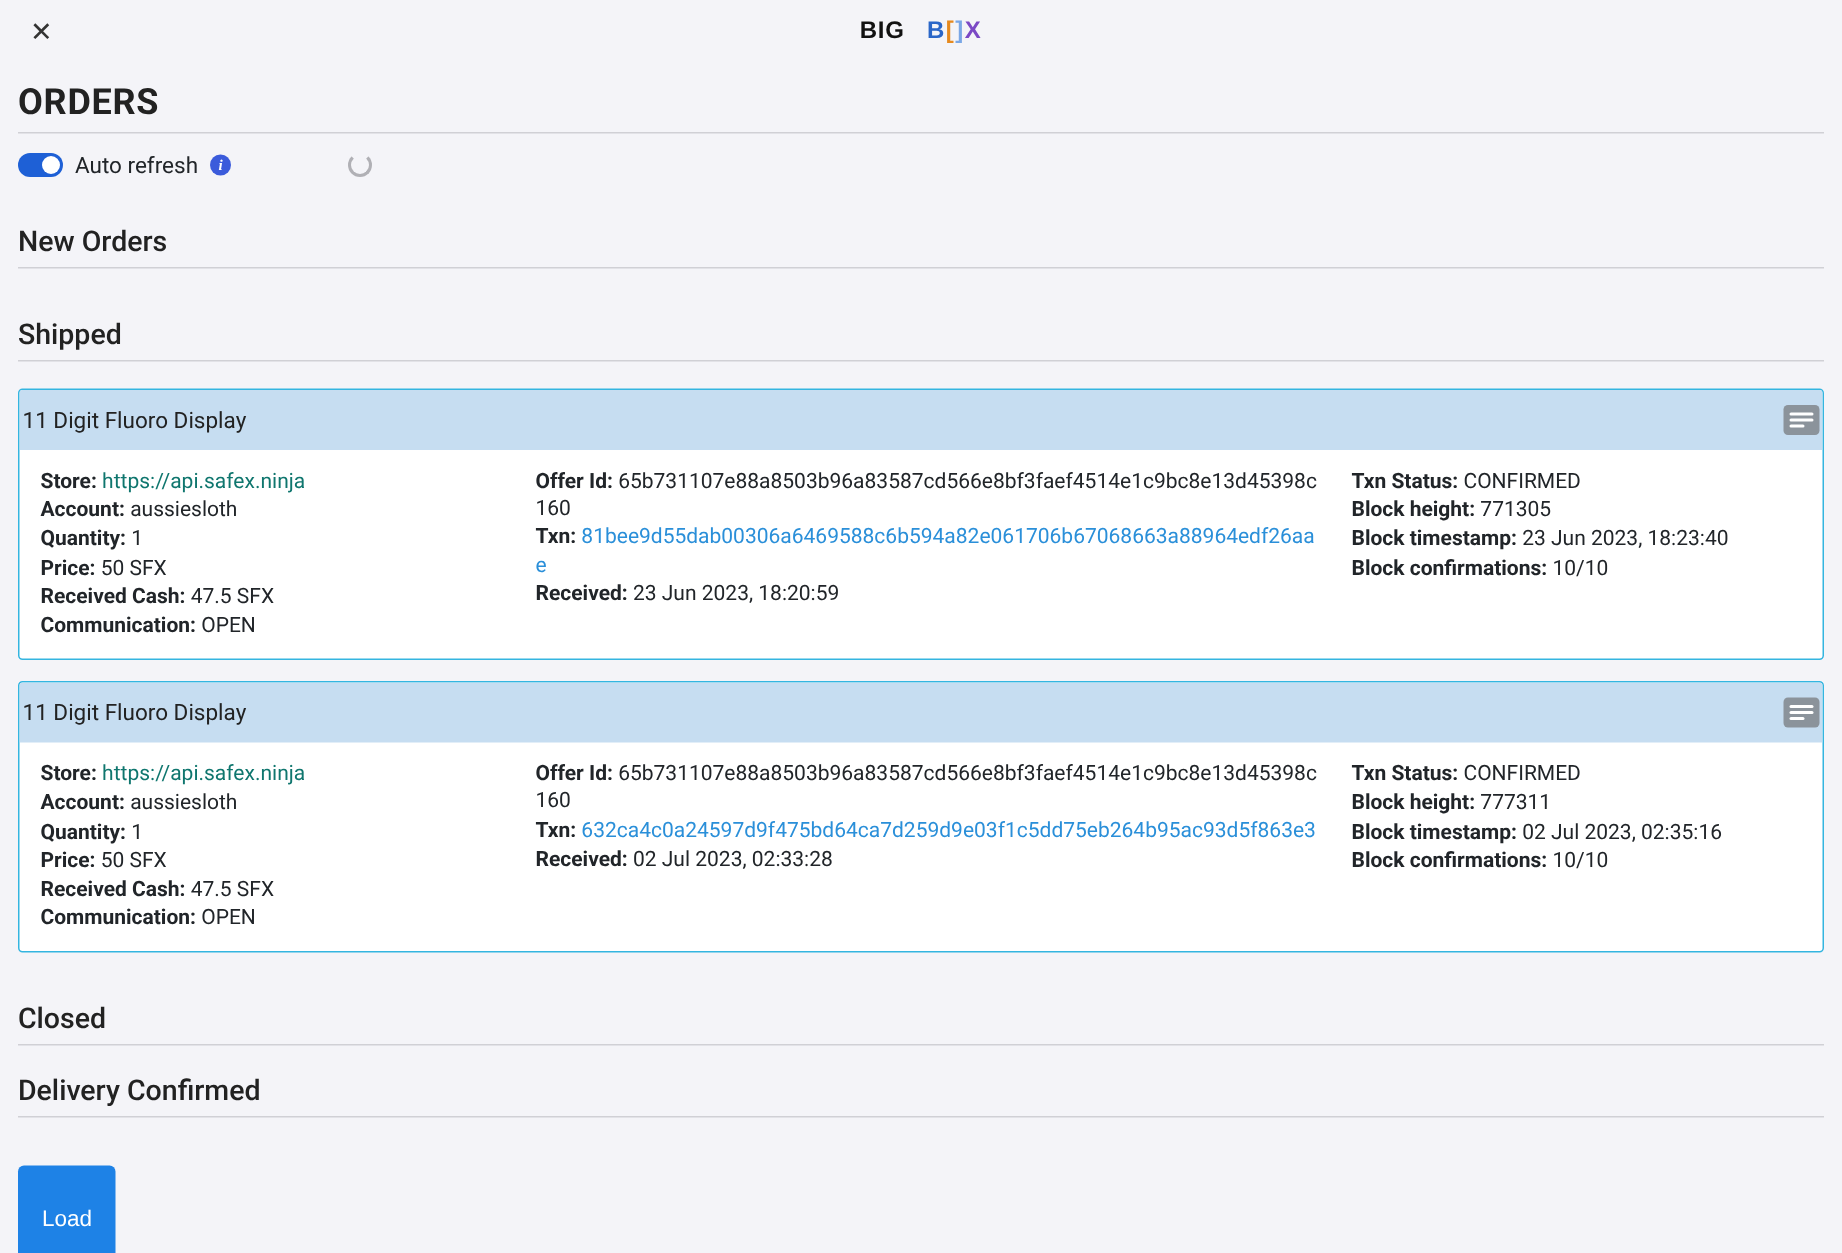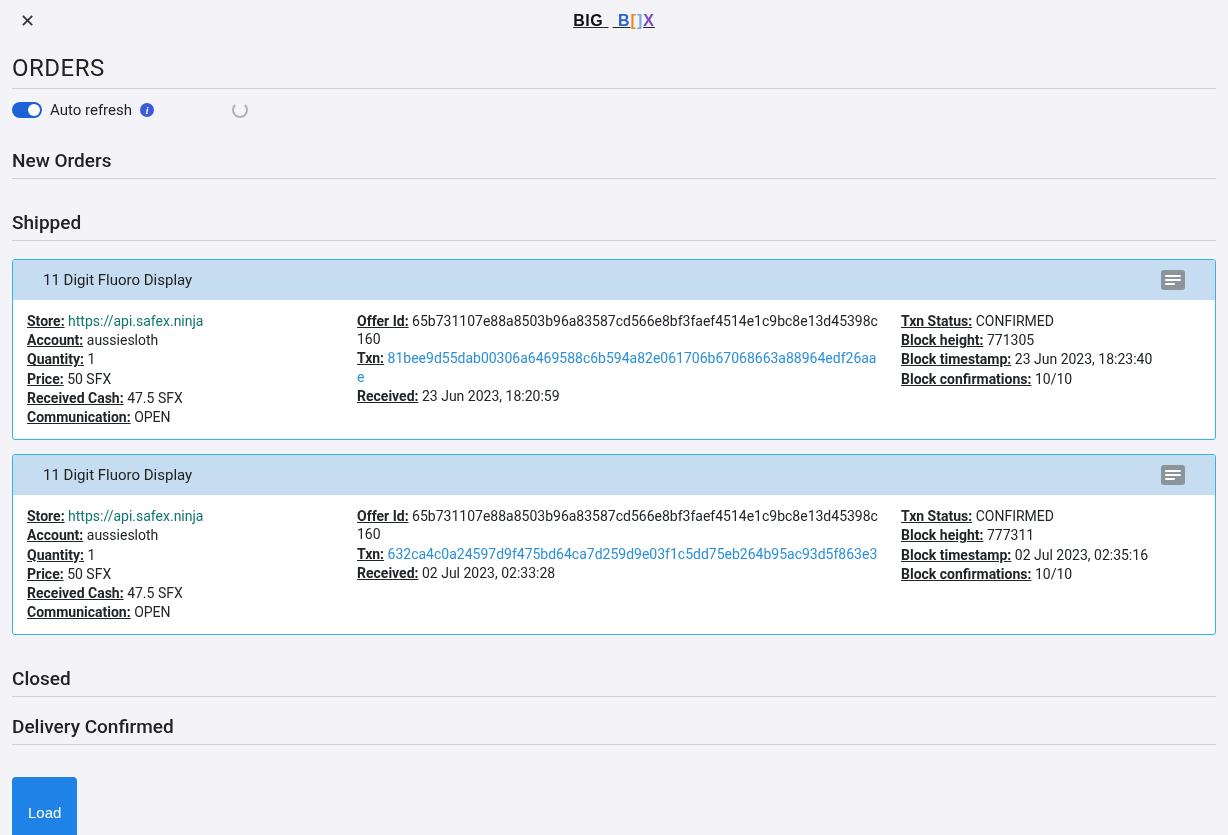--- a/index.html
+++ b/index.html
@@ -26,33 +26,32 @@
     line-height: 1;
   }
   .logo {
     position: absolute;
     left: 50%;
     transform: translateX(-50%);
     font-weight: 800;
     font-size: 16px;
     letter-spacing: 1px;
     font-family: Arial, sans-serif;
-    text-decoration: underline;
   }
   .logo-big { color: #111; letter-spacing: 0.5px; }
   .logo-b { color: #2a66c8; }
   .logo-bracket1 { color: #e68a1f; }
   .logo-bracket2 { color: #7aa7e6; }
   .logo-x { color: #7b49c5; }
   .container {
     padding: 12px 12px 20px 12px;
   }
   .page-title {
     font-size: 24px;
-    font-weight: 400;
+    font-weight: 700;
     letter-spacing: 0.5px;
     padding-bottom: 6px;
     border-bottom: 1px solid #d0d0d5;
     margin-bottom: 12px;
     color: #222;
   }
   .auto-refresh-row {
     display: flex;
     align-items: center;
     gap: 8px;
@@ -113,21 +112,21 @@
   .section { margin-bottom: 32px; }
   .order-card {
     border: 1px solid #34b5e0;
     border-radius: 3px;
     background: #fff;
     margin-bottom: 14px;
     overflow: hidden;
   }
   .order-head {
     background: #c6ddf1;
-    padding: 10px 30px;
+    padding: 10px 2px;
     display: flex;
     align-items: center;
     justify-content: space-between;
     font-size: 15px;
     color: #222;
   }
   .order-menu-icon {
     width: 24px;
     height: 20px;
     background: #8b939b;
@@ -152,21 +151,21 @@
     padding: 12px 14px;
     gap: 20px;
     font-size: 14px;
     line-height: 1.3;
   }
   .col1 { flex: 0 0 310px; }
   .col2 { flex: 1; }
   .col3 { flex: 0 0 300px; }
   .field { margin-bottom: 1px; white-space: nowrap; }
   .col2 .field { white-space: normal; word-break: break-all; }
-  .label { font-weight: 700; text-decoration: underline; }
+  .label { font-weight: 700; }
   .link-red { color: #0f766e; }
   .link-blue { color: #2a8fd9; }
   .load-btn {
     background: #1e82e6;
     color: #fff;
     border: none;
     border-radius: 4px;
     padding: 27px 16px;
     font-size: 15px;
     cursor: pointer;

